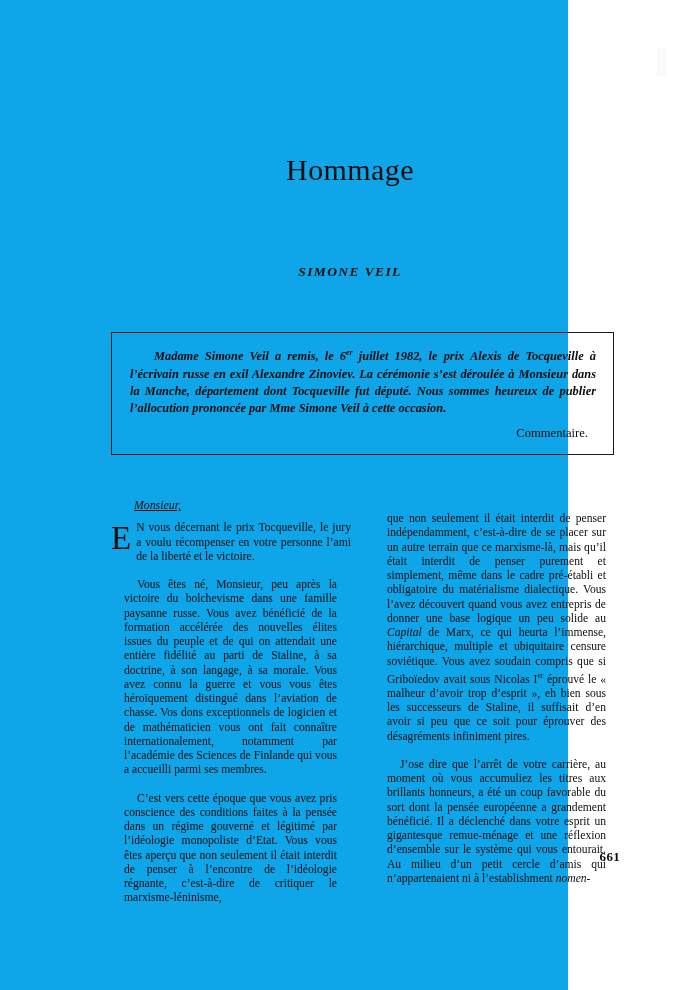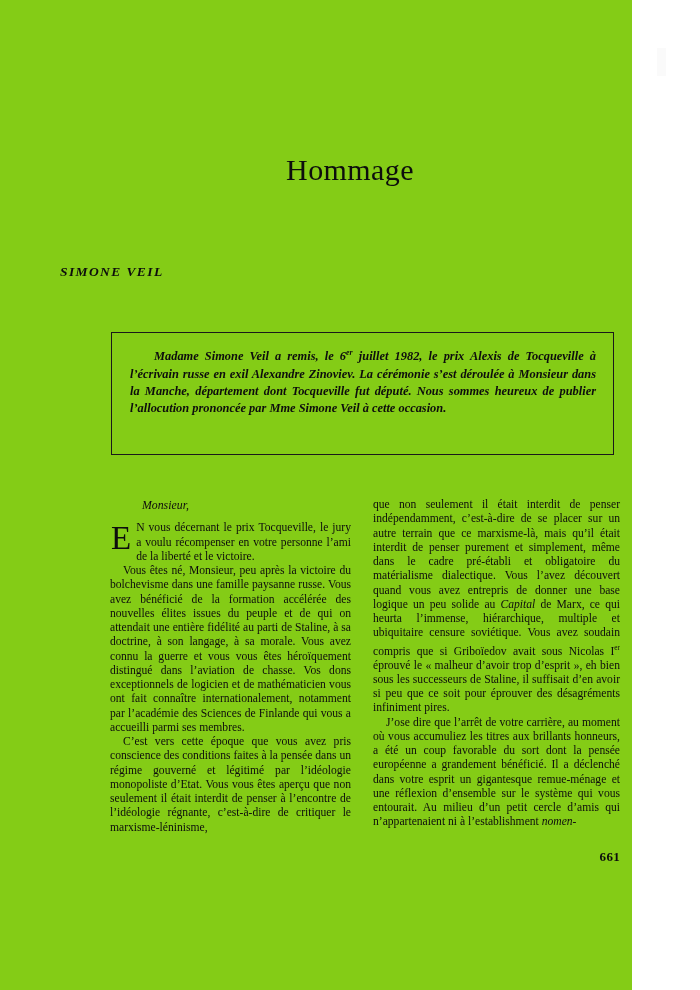--- a/index.html
+++ b/index.html
@@ -13,23 +13,23 @@
     position: relative;
     overflow: hidden;
     font-family: "Liberation Serif", "DejaVu Serif", serif;
     color: #0d0d0d;
     -webkit-font-smoothing: antialiased;
   }
 
   .page {
     position: absolute;
     left: 0; top: 0;
-    width: 632px;
+    width: 568px;
     height: 990px;
-    background: #84cc16;
+    background: #0ea5e9;
   }
 
   
   .scan-speck {
     position: absolute;
     left: 657px; top: 48px;
     width: 9px; height: 28px;
     background: #fafafa;
   }
 
@@ -45,21 +45,21 @@
     line-height: 44px;
     letter-spacing: 0.4px;
     font-weight: normal;
     white-space: nowrap;
   }
 
   .byline {
     position: absolute;
     left: 60px; top: 264px;
     width: 580px;
-    text-align: left;
+    text-align: center;
     font-style: italic;
     font-size: 13.5px;
     letter-spacing: 1.4px;
     font-weight: bold;
   }
 
   
   .abstract-box {
     position: absolute;
     left: 111px; top: 332px;
@@ -100,24 +100,25 @@
     line-height: 14.25px;
     text-align: justify;
     text-justify: inter-word;
   }
   .col-left  { left: 110px; top: 498px; width: 241px; }
   .col-right { left: 373px; top: 498px; width: 247px; }
 
   .salutation {
     font-style: italic;
     font-size: 11.8px;
-    margin: 0 0 9px 32px;
+    margin: 0 0 9px 24px;
+    text-decoration: underline;
   }
 
-  .p { margin: 0; text-indent: 13px; }
+  .p { margin: 14px; text-indent: 13px; }
   .p.flush { text-indent: 0; }
 
   
   .dropcap-para {
     margin: 0;
     text-indent: 0;
   }
   .dropcap {
     float: left;
     font-size: 33px;
@@ -157,20 +158,21 @@
   <div class="title-block">
     <div class="title-line">Hommage</div>
   </div>
 
   <div class="byline">SIMONE VEIL</div>
 
   <div class="abstract-box"></div>
   <div class="abstract-text">
     <span>Madame Simone Veil a remis, le 6</span><sup>er</sup><span> juillet 1982, le prix Alexis de Tocqueville à l’écrivain russe en exil Alexandre Zinoviev. La cérémonie s’est déroulée à Monsieur dans la Manche, département dont Tocqueville fut député. Nous sommes heureux de publier l’allocution prononcée par Mme Simone Veil à cette occasion.</span>
   </div>
+  <div class="abstract-sign">Commentaire.</div>
 
   <div class="col col-left">
     <div class="salutation">Monsieur,</div>
 
     <p class="dropcap-para"><span class="dropcap">E</span><span class="smallcaps">N</span><span> vous décernant le prix Tocqueville, le jury a voulu récompenser en votre personne l’ami de la liberté et le victoire.</span></p>
 
     <p class="p">Vous êtes né, Monsieur, peu après la victoire du bolchevisme dans une famille paysanne russe. Vous avez bénéficié de la formation accélérée des nouvelles élites issues du peuple et de qui on attendait une entière fidélité au parti de Staline, à sa doctrine, à son langage, à sa morale. Vous avez connu la guerre et vous vous êtes héroïquement distingué dans l’aviation de chasse. Vos dons exceptionnels de logicien et de mathématicien vous ont fait connaître internationalement, notamment par l’académie des Sciences de Finlande qui vous a accueilli parmi ses membres.</p>
 
     <p class="p">C’est vers cette époque que vous avez pris conscience des conditions faites à la pensée dans un régime gouverné et légitimé par l’idéologie monopoliste d’Etat. Vous vous êtes aperçu que non seulement il était interdit de penser à l’encontre de l’idéologie régnante, c’est-à-dire de critiquer le marxisme-léninisme,</p>
   </div>

